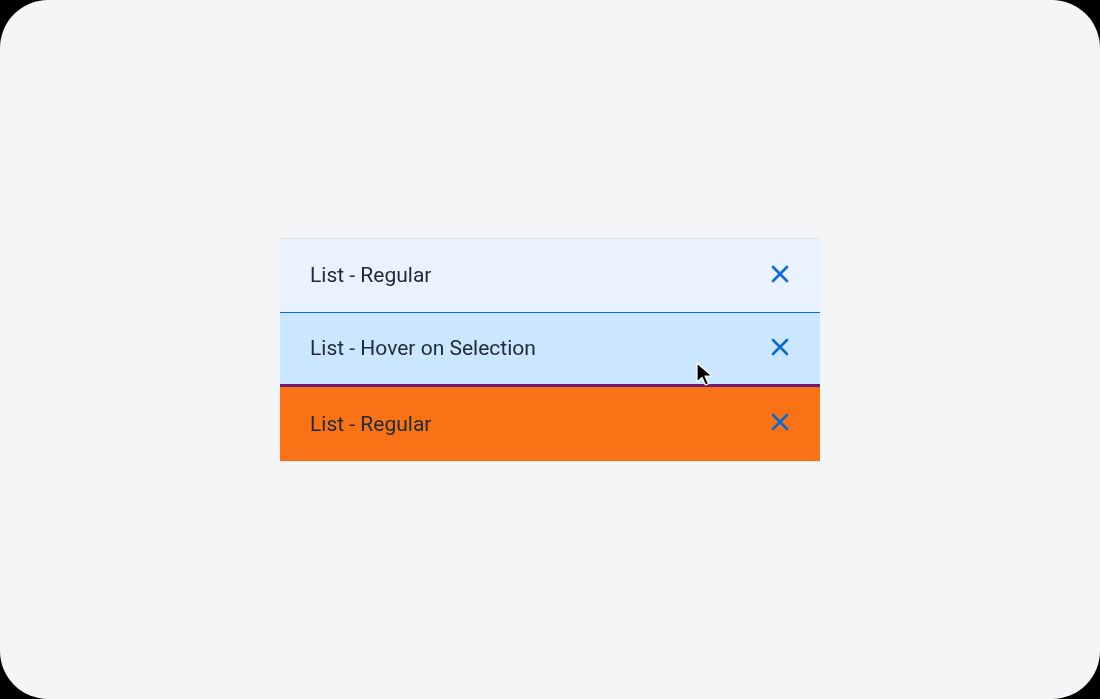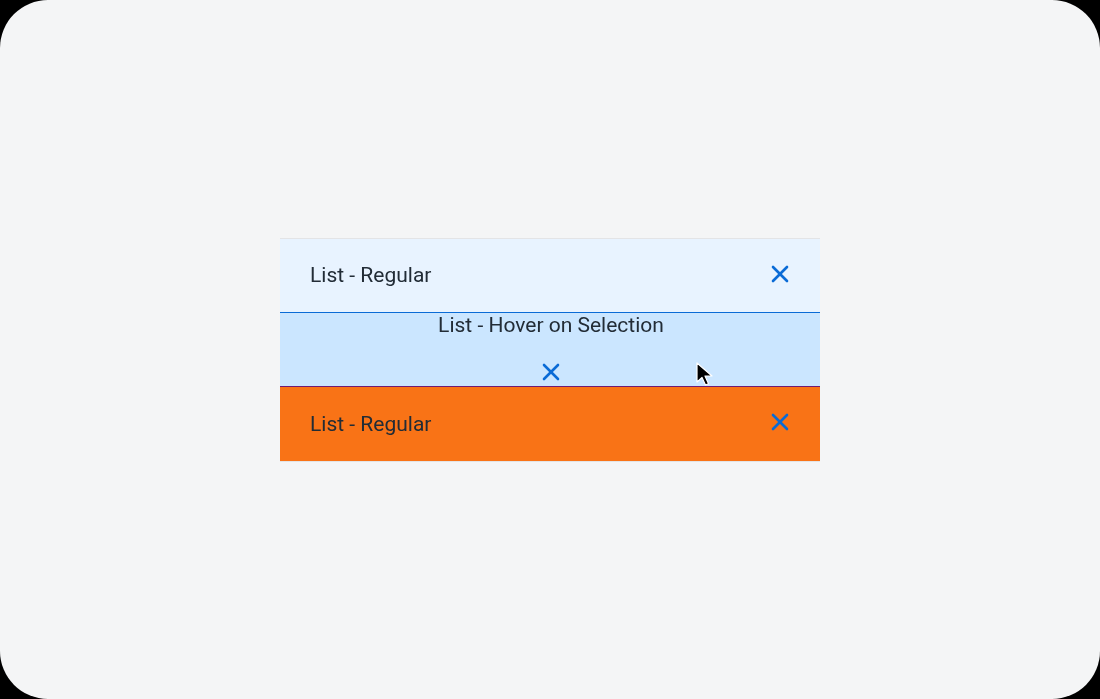--- a/index.html
+++ b/index.html
@@ -38,22 +38,21 @@
       justify-content: space-between;
       height: 74px;
       padding: 0 28px 0 30px;
     }
     .list-item.selected {
       background: #e8f3ff;
       border-bottom: 1px solid #0a6bd6;
     }
     .list-item.hover-selected {
       background: #cbe6ff;
-      border-bottom: 1px solid #701a75;
-      flex-direction: column;
+      border-bottom: 3px solid #701a75;
     }
     .list-item.regular {
       background: #f97316;
     }
     .list-label {
       font-size: 21px;
       color: #222c36;
       font-weight: 400;
     }
     .close-btn {

